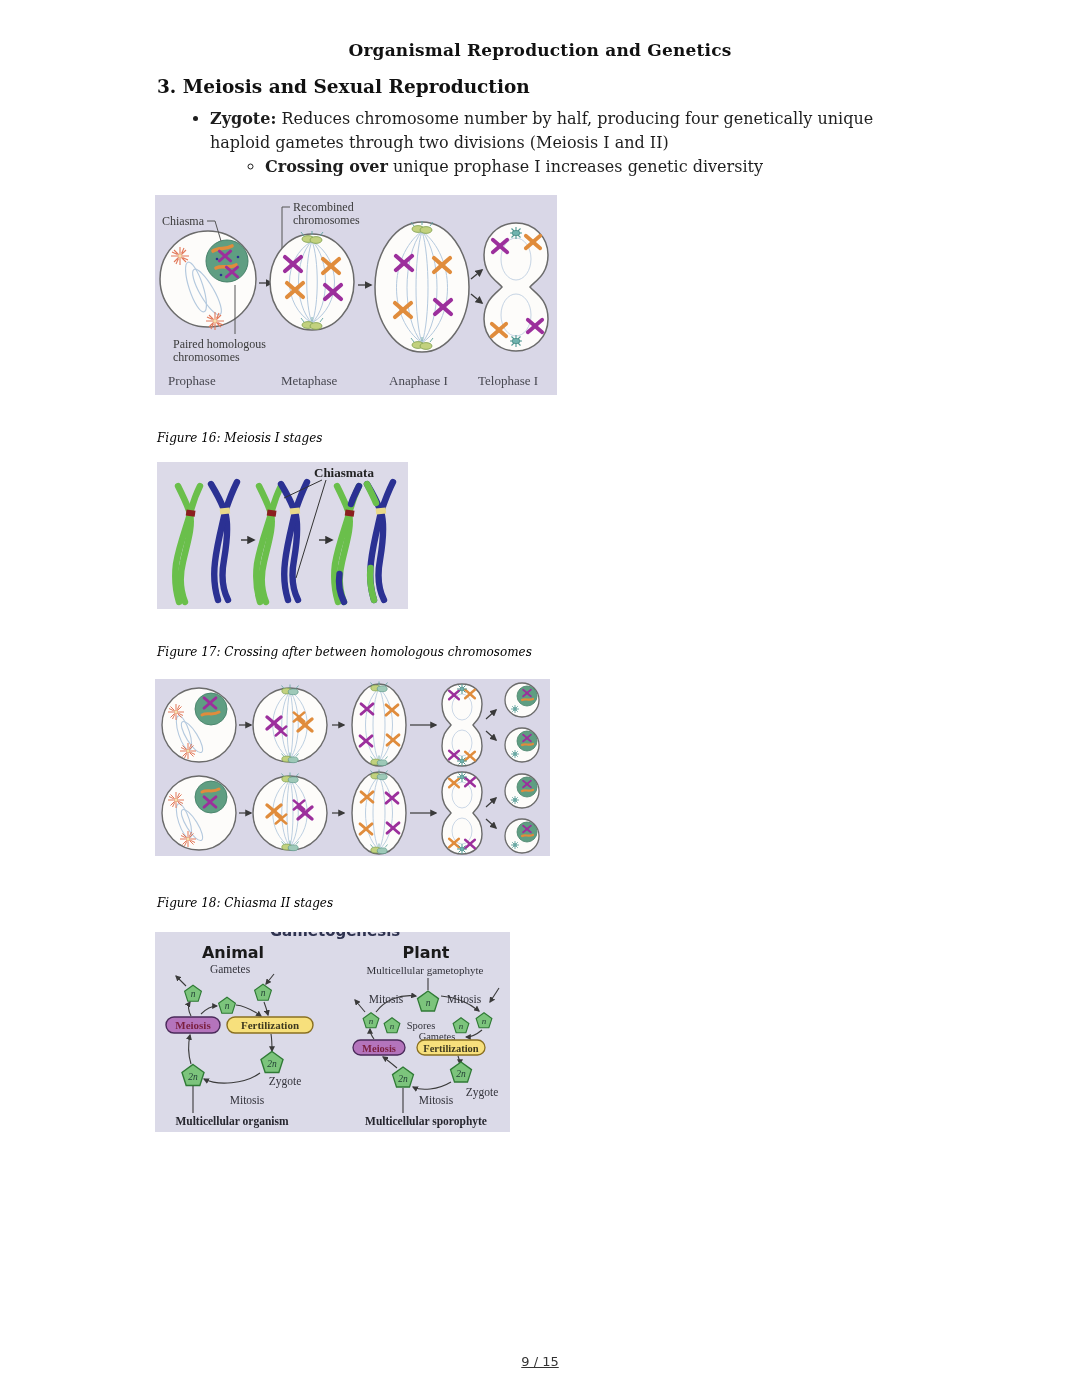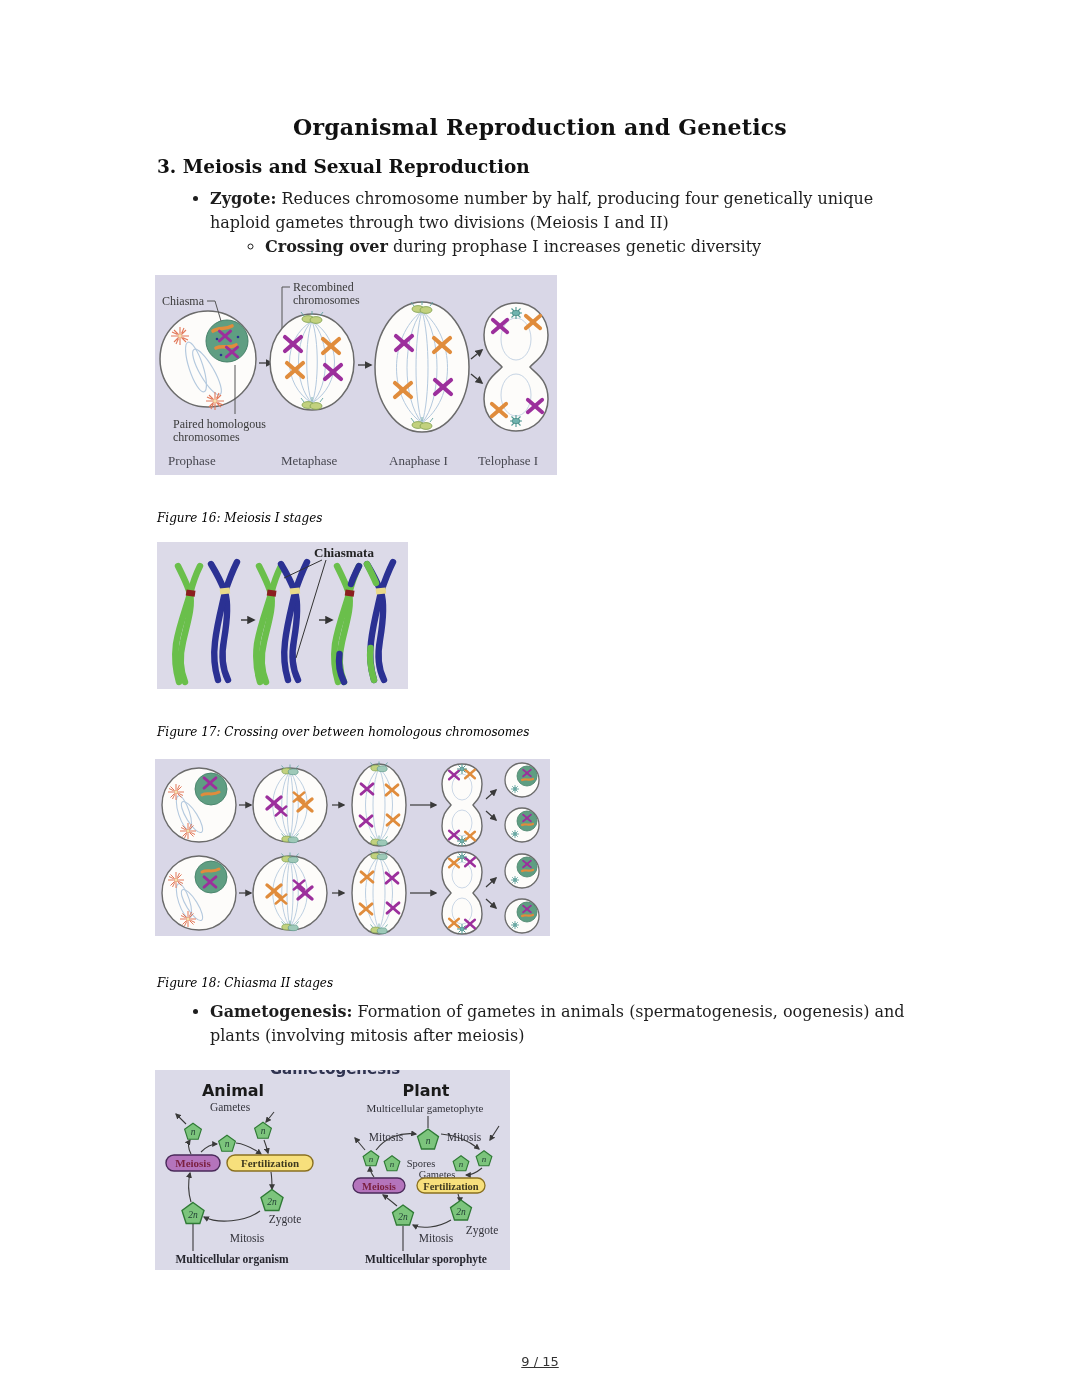--- a/index.html
+++ b/index.html
@@ -2,21 +2,21 @@
 <html><head>
 <meta charset="utf-8">
 <style>
   * { margin:0; padding:0; box-sizing:border-box; }
   body { background:#ffffff; font-family:"DejaVu Serif", serif; }
   .page {
     position:relative; width:1080px; height:1397px; background:#ffffff;
     color:#1e1e1e; overflow:hidden;
   }
   .doc-title {
-    margin-top:114px; text-align:center; font-size:22px; font-weight:bold;
+    margin-top:40px; text-align:center; font-size:17px; font-weight:bold;
     color:#111; letter-spacing:0.2px;
   }
   .section-heading {
     margin:16px 0 0 157px; font-size:18.5px; font-weight:bold; color:#111;
   }
   ul.level1 {
     margin:10px 0 0 157px; padding-left:53px; max-width:775px;
     font-size:16px; line-height:24px; list-style-type:disc;
   }
   ul.level2 {
@@ -50,21 +50,21 @@
   <h1 class="doc-title">Organismal Reproduction and Genetics</h1>
   <h2 class="section-heading">3. Meiosis and Sexual Reproduction</h2>
 
   <ul class="level1">
     <li>
       <span class="term">Zygote:</span>
       <span>Reduces chromosome number by half, producing four genetically unique haploid gametes through two divisions (Meiosis I and II)</span>
       <ul class="level2">
         <li>
           <span class="term">Crossing over</span>
-          <span>during prophase I increases genetic diversity</span>
+          <span>unique prophase I increases genetic diversity</span>
         </li>
       </ul>
     </li>
   </ul>
 
   <svg class="fig mt-fig16" width="402" height="200" viewBox="0 0 402 200">
     <defs>
       <marker id="arr16" viewBox="0 0 10 10" refX="8" refY="5" markerWidth="6" markerHeight="6" orient="auto-start-reverse">
         <path d="M0,0 L10,5 L0,10 z" fill="#3a3a3a"></path>
       </marker>
@@ -228,21 +228,21 @@
         <path d="M -10.5,56 C -12,68 -10,78 -7,88"></path>
       </g>
       <rect x="219" y="46" width="10" height="6" fill="#e8d98a" transform="rotate(-6 224 50)"></rect>
     </g>
 
     <path d="M165,18 L127,36" fill="none" stroke="#333" stroke-width="1"></path>
     <path d="M169,18 L139,116" fill="none" stroke="#333" stroke-width="1"></path>
     <text x="157" y="15" font-size="13" font-weight="600" fill="#222">Chiasmata</text>
   </svg>
 
-  <p class="caption">Figure 17: Crossing over between homologous chromosomes</p>
+  <p class="caption">Figure 17: Crossing after between homologous chromosomes</p>
 
   <svg class="fig mt-fig18" width="395" height="177" viewBox="0 0 395 177">
     <defs>
       <marker id="arr18" viewBox="0 0 10 10" refX="8" refY="5" markerWidth="6" markerHeight="6" orient="auto-start-reverse">
         <path d="M0,0 L10,5 L0,10 z" fill="#3a3a3a"></path>
       </marker>
       <g id="x18" fill="none" stroke="currentColor" stroke-linecap="round" stroke-width="3.4">
         <path d="M-7,-6 C-2,-2 2,2 7,6"></path>
         <path d="M7,-6 C2,-2 -2,2 -7,6"></path>
       </g>
@@ -409,26 +409,20 @@
         <circle cx="372" cy="153" r="10" fill="#5f9e82" stroke="#47816a" stroke-width="0.8"></circle>
         <use href="#x18" color="#9c2f9c" transform="translate(372,150) scale(0.55)"></use>
         <path d="M367,157 C370,155 374,158 378,156" fill="none" stroke="#e08c3c" stroke-width="2.2" stroke-linecap="round"></path>
         <use href="#t18" transform="translate(360,166) scale(0.8)"></use>
       </g>
     </g>
   </svg>
 
   <p class="caption mt-cap18">Figure 18: Chiasma II stages</p>
 
-  <ul class="level1 mt-ul2">
-    <li>
-      <span class="term">Gametogenesis:</span>
-      <span>Formation of gametes in animals (spermatogenesis, oogenesis) and plants (involving mitosis after meiosis)</span>
-    </li>
-  </ul>
 
   <svg class="fig mt-fig19" width="355" height="200" viewBox="0 0 355 200">
     <defs>
       <marker id="arr19" viewBox="0 0 10 10" refX="8" refY="5" markerWidth="5.5" markerHeight="5.5" orient="auto-start-reverse">
         <path d="M0,0 L10,5 L0,10 z" fill="#3a3a3a"></path>
       </marker>
       <path id="pent19" d="M 0,-11 L 10.5,-3.4 L 6.5,9 L -6.5,9 L -10.5,-3.4 Z"></path>
     </defs>
 
     <rect width="355" height="200" fill="#dbdae8"></rect>

